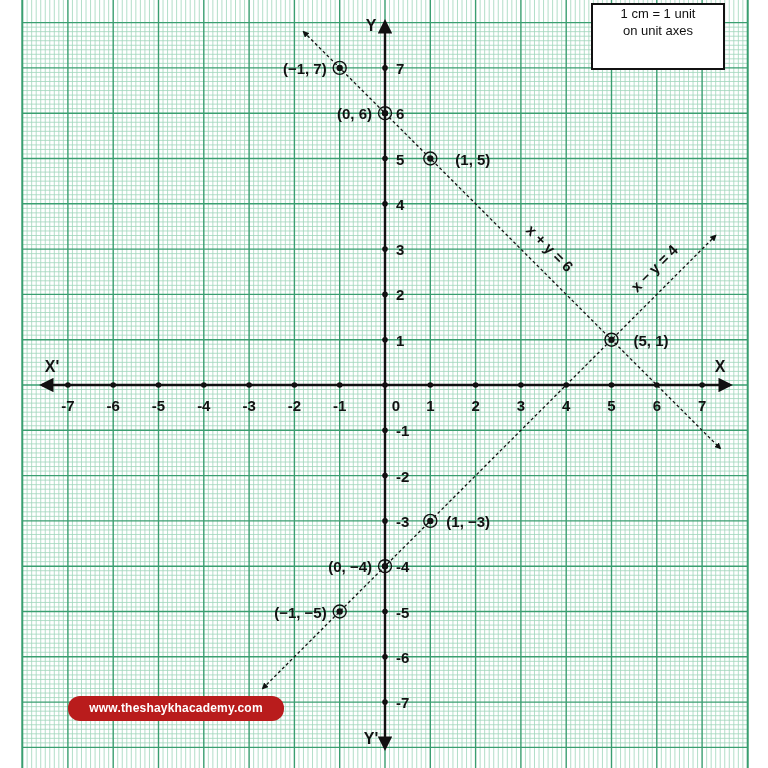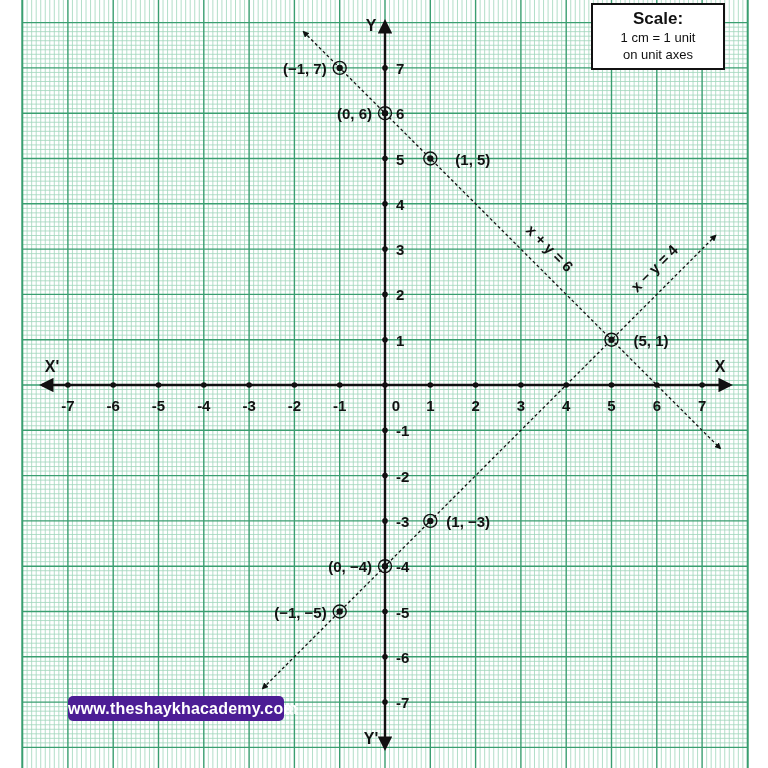--- a/index.html
+++ b/index.html
@@ -7,22 +7,22 @@
     #graph { position: absolute; left: 0; top: 0; width: 768px; height: 768px; }
     .scale-box {
       position: absolute; left: 591px; top: 3px; width: 134px; height: 67px;
       background: #ffffff; border: 2px solid #111; box-sizing: border-box;
       text-align: center; color: #111;
     }
     .scale-title { font-weight: bold; font-size: 17px; margin-top: 4px; line-height: 20px; }
     .scale-line { font-size: 13px; line-height: 17px; }
     .watermark {
       position: absolute; left: 68px; top: 696px; width: 216px; height: 25px;
-      background: #4c1d95; color: #fff; border-radius: 5px;
-      font-weight: bold; font-size: 16px; line-height: 25px; text-align: center; letter-spacing: 0.2px;
+      background: #b91c1c; color: #fff; border-radius: 12px;
+      font-weight: bold; font-size: 12px; line-height: 25px; text-align: center; letter-spacing: 0.2px;
     }
     svg text { font-family: "Liberation Sans", "DejaVu Sans", sans-serif; font-weight: bold; fill: #111; }
   </style>
 </head>
 <body>
 
 <svg id="graph" width="768" height="768" viewBox="0 0 768 768" xmlns="http://www.w3.org/2000/svg">
   <defs>
     <marker id="arrow" viewBox="0 0 10 10" refX="8" refY="5" markerWidth="6" markerHeight="6" orient="auto-start-reverse">
       <path d="M0,0 L10,5 L0,10 z" fill="#111"></path>
@@ -451,18 +451,17 @@
       <text x="372" y="119.20000000000005" font-size="15" text-anchor="end">(0, 6)</text>
       <text x="455.3" y="164.5" font-size="15" text-anchor="start">(1, 5)</text>
       <text x="446.3" y="526.9" font-size="15" text-anchor="start">(1, −3)</text>
       <text x="372" y="572.2" font-size="15" text-anchor="end">(0, −4)</text>
       <text x="326.7" y="617.5" font-size="15" text-anchor="end">(−1, −5)</text>
       <text x="633.5" y="345.7" font-size="15" text-anchor="start">(5, 1)</text>
     </g>
 </svg>
 
 <div class="scale-box">
-  <div class="scale-title">Scale:</div>
   <div class="scale-line">1 cm = 1 unit</div>
   <div class="scale-line">on unit axes</div>
 </div>
 
 <div class="watermark">www.theshaykhacademy.com</div>
 
 </body></html>

